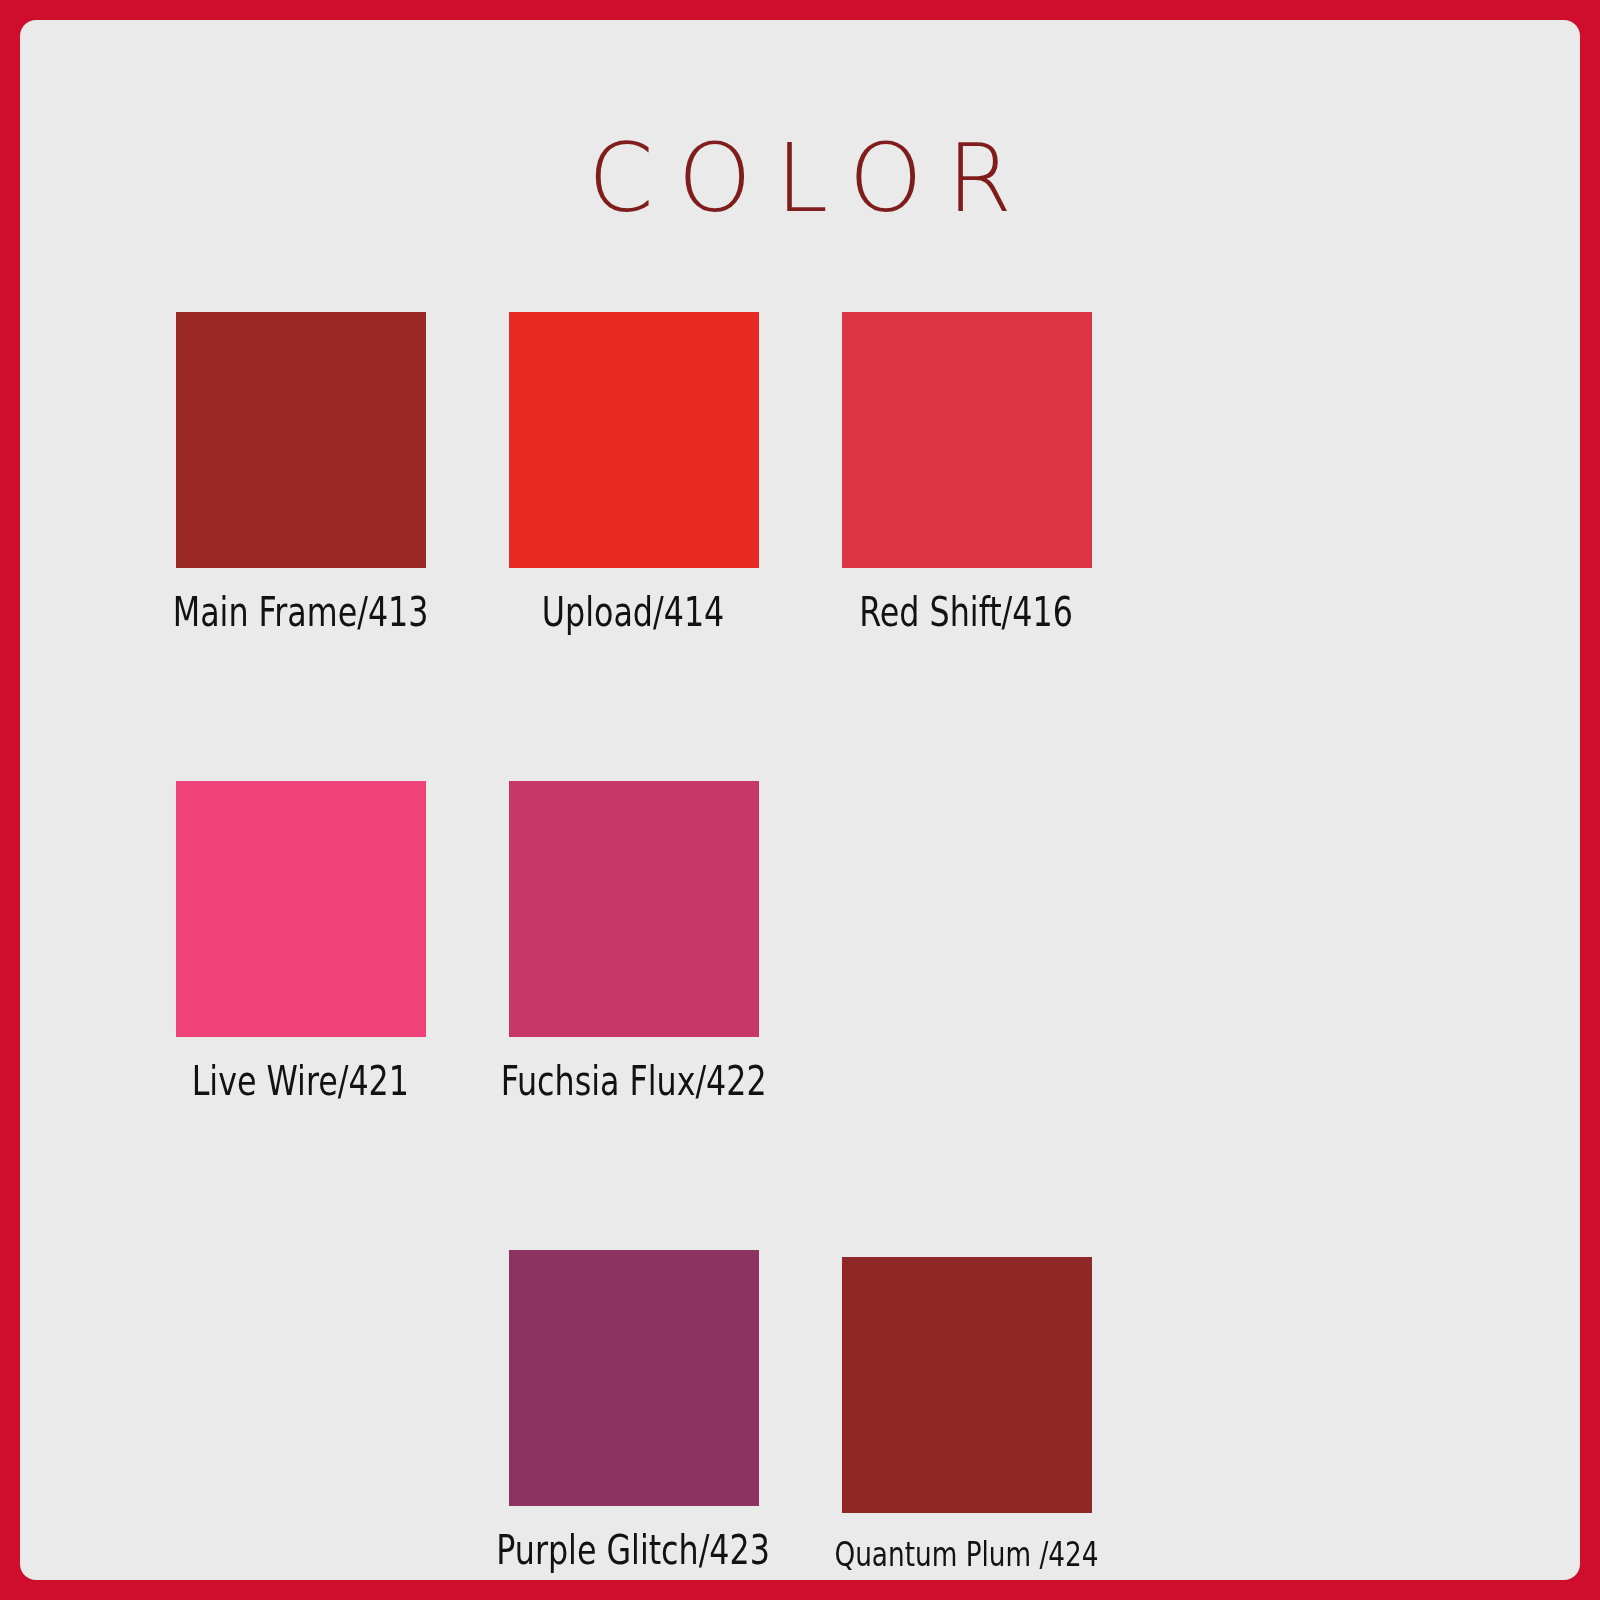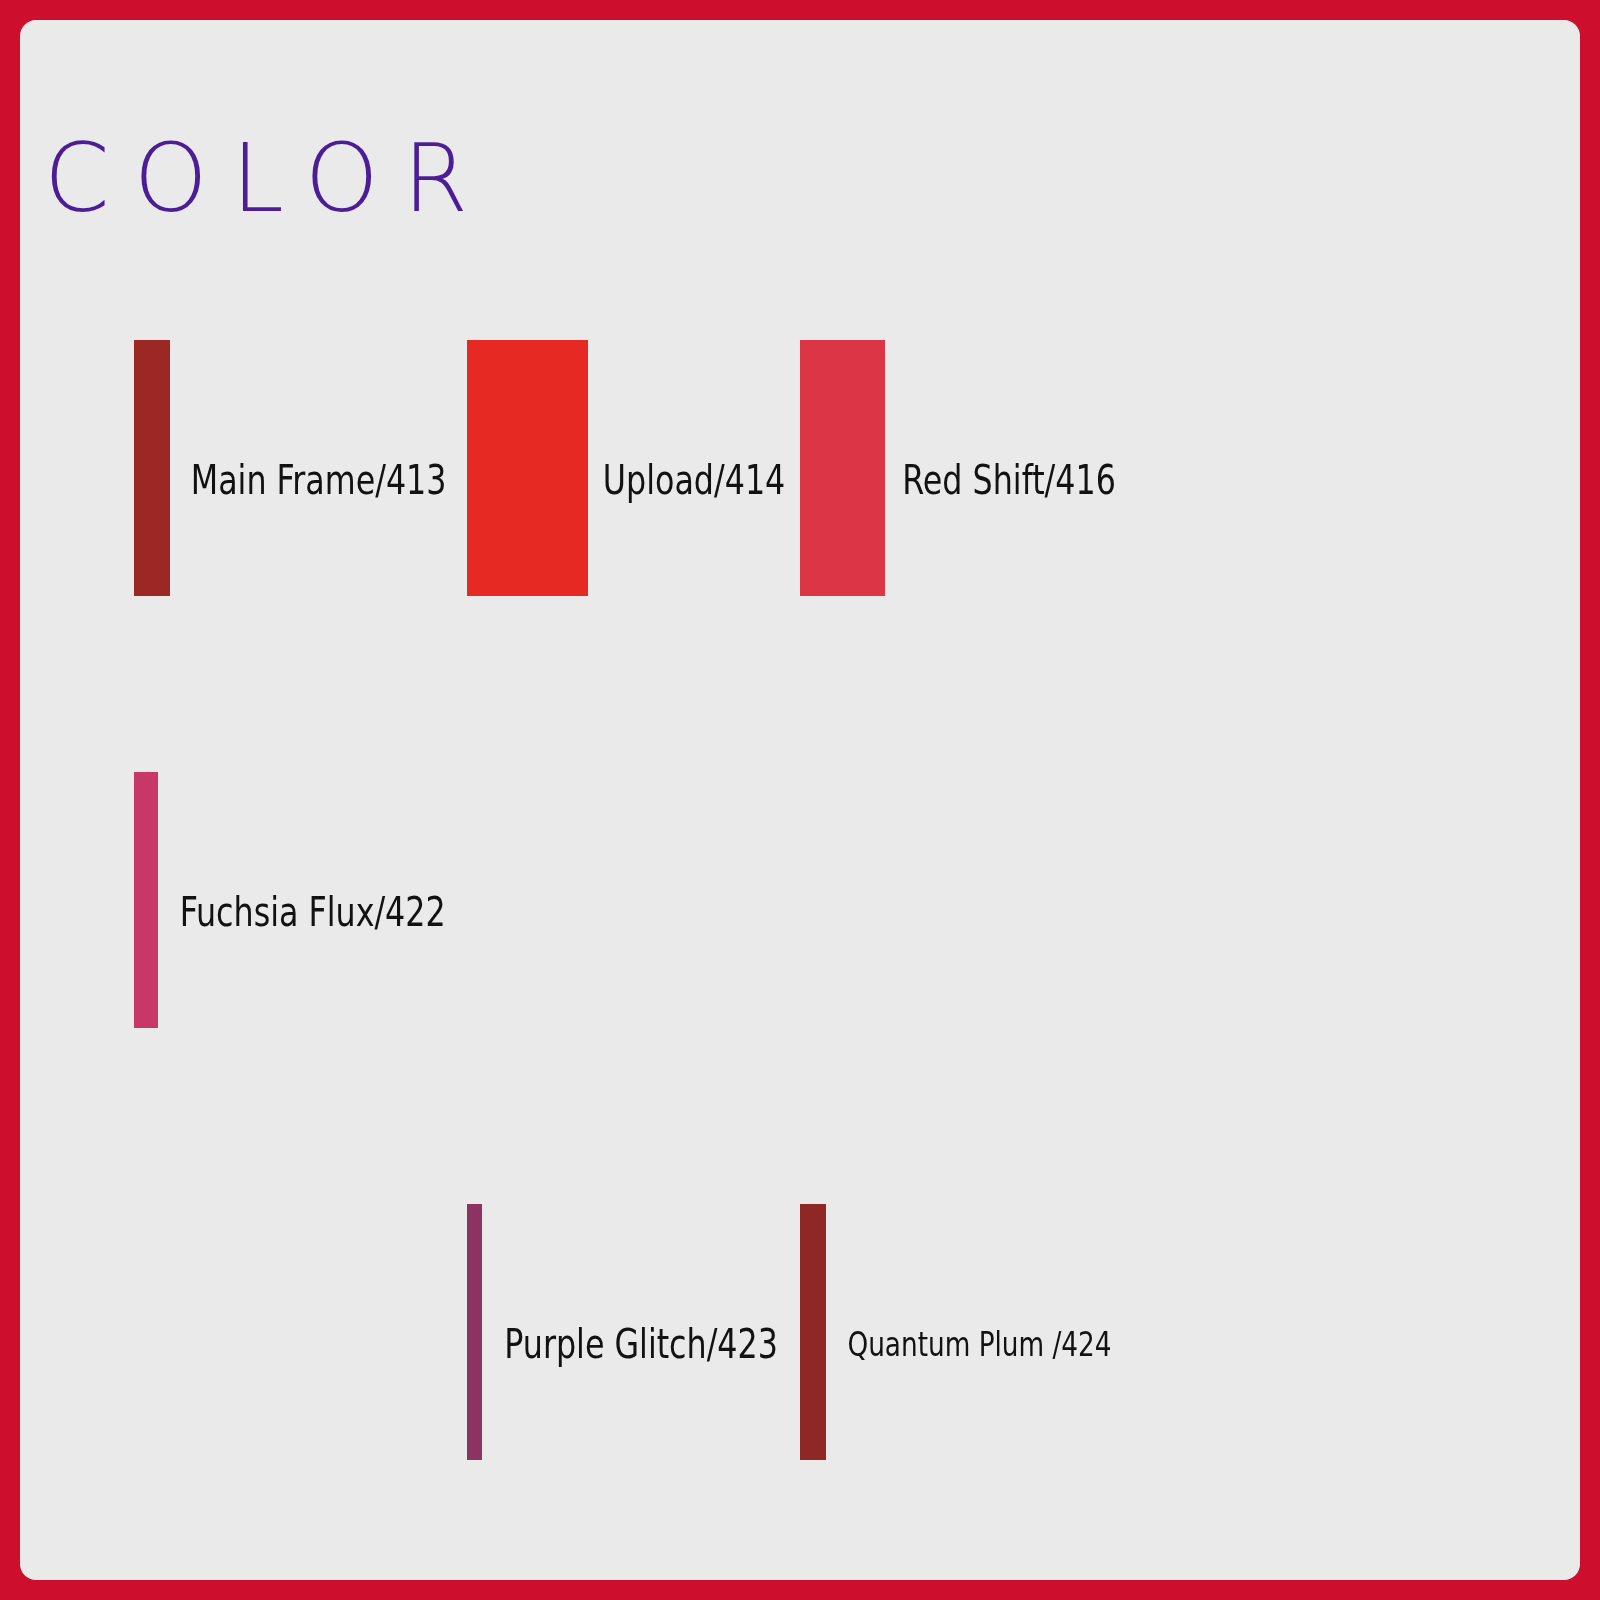--- a/index.html
+++ b/index.html
@@ -24,49 +24,48 @@
     border-radius: 16px;
     box-sizing: border-box;
     overflow: hidden;
   }
 
   #palette-title {
     position: absolute;
     left: 0;
     top: 112px;
     width: 1560px;
-    text-align: left;
+    text-align: center;
     font-family: "DejaVu Sans", sans-serif;
     font-weight: 300;
     font-size: 94px;
     letter-spacing: 24px;
     text-indent: 24px;
-    color: #4c1d95;
+    color: #7f1d1d;
     line-height: 1;
     white-space: nowrap;
   }
 
   #swatch-grid {
     position: absolute;
     left: 114px;
     top: 292px;
     width: 1332px;
   }
 
   .swatch-row {
     display: flex;
     width: 1332px;
   }
 
   .swatch-cell {
     width: 333px;
     display: flex;
-    flex-direction: row;
+    flex-direction: column;
     align-items: center;
-    margin-top: 28px;
   }
 
   .swatch-chip {
     width: 250px;
     height: 256px;
   }
 
   .swatch-label {
     margin-top: 24px;
     font-family: "DejaVu Sans Condensed", "Liberation Sans Narrow", "Liberation Sans", sans-serif;
@@ -106,20 +105,24 @@
         <div class="swatch-label">Upload/414</div>
       </div>
       <div class="swatch-cell">
         <div class="swatch-chip" style="background-color: rgb(220, 53, 69);"></div>
         <div class="swatch-label">Red Shift/416</div>
       </div>
     </div>
 
     <div class="swatch-row row-2">
       <div class="swatch-cell">
+        <div class="swatch-chip" style="background-color: rgb(239, 66, 120);"></div>
+        <div class="swatch-label">Live Wire/421</div>
+      </div>
+      <div class="swatch-cell">
         <div class="swatch-chip" style="background-color: rgb(199, 55, 104);"></div>
         <div class="swatch-label">Fuchsia Flux/422</div>
       </div>
     </div>
 
     <div class="swatch-row row-3">
       <div class="spacer-cell"></div>
       <div class="swatch-cell">
         <div class="swatch-chip" style="background-color: rgb(140, 51, 98);"></div>
         <div class="swatch-label">Purple Glitch/423</div>

